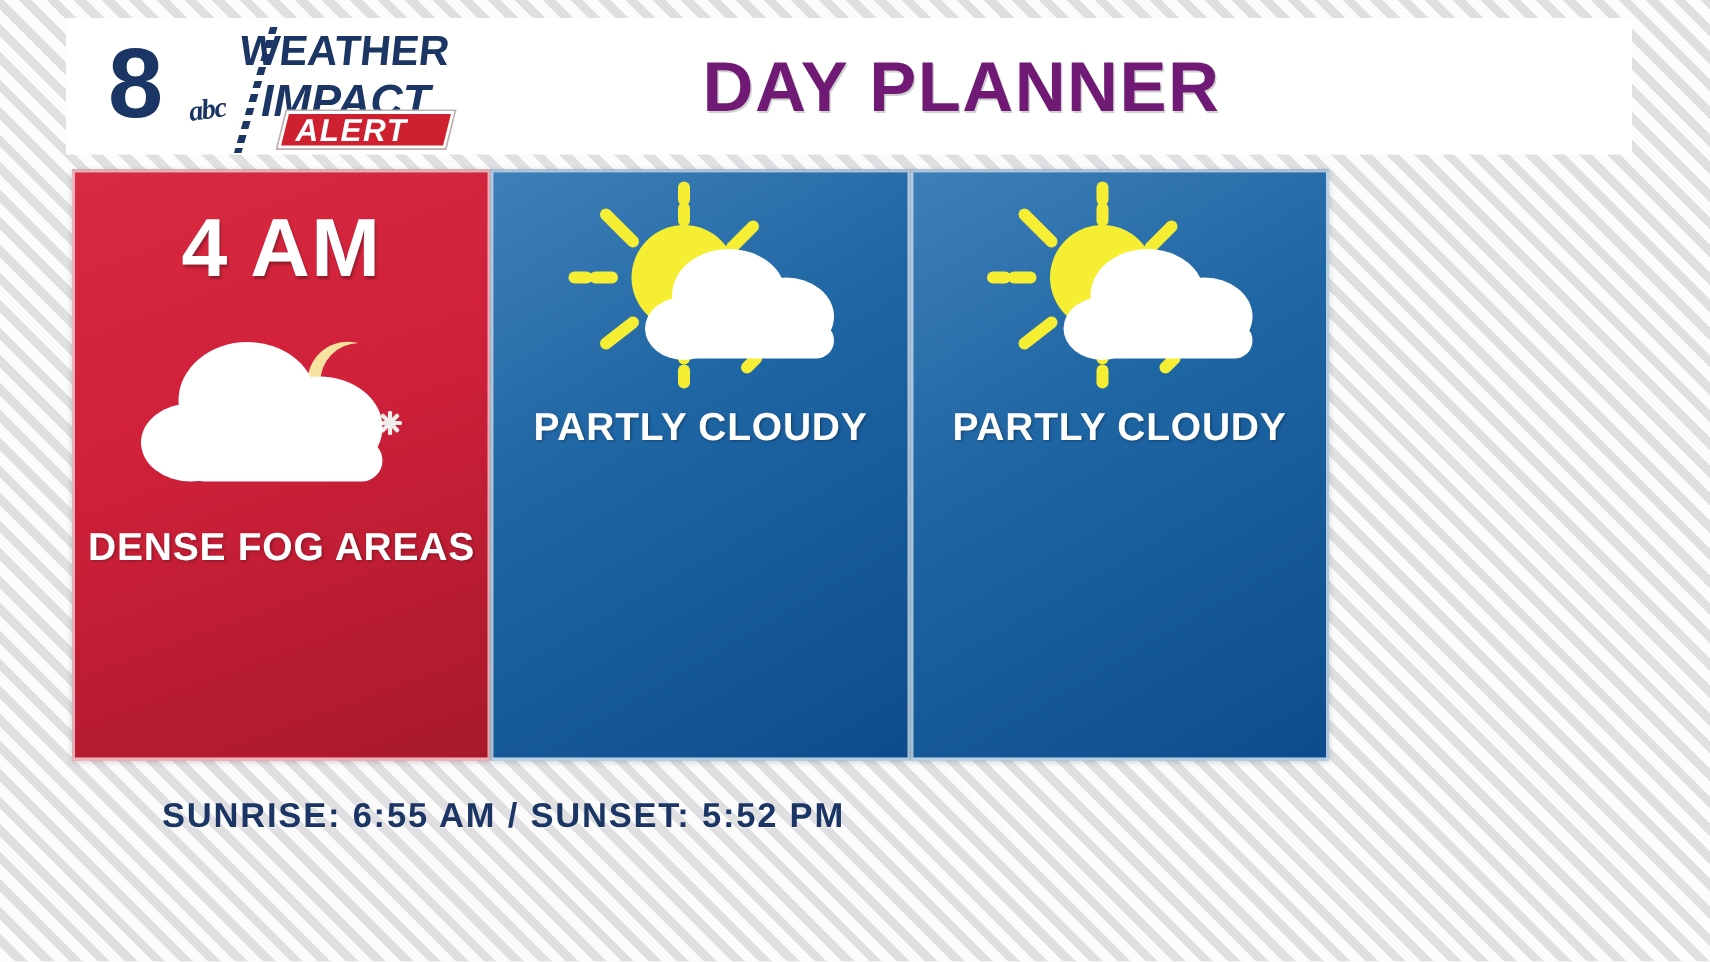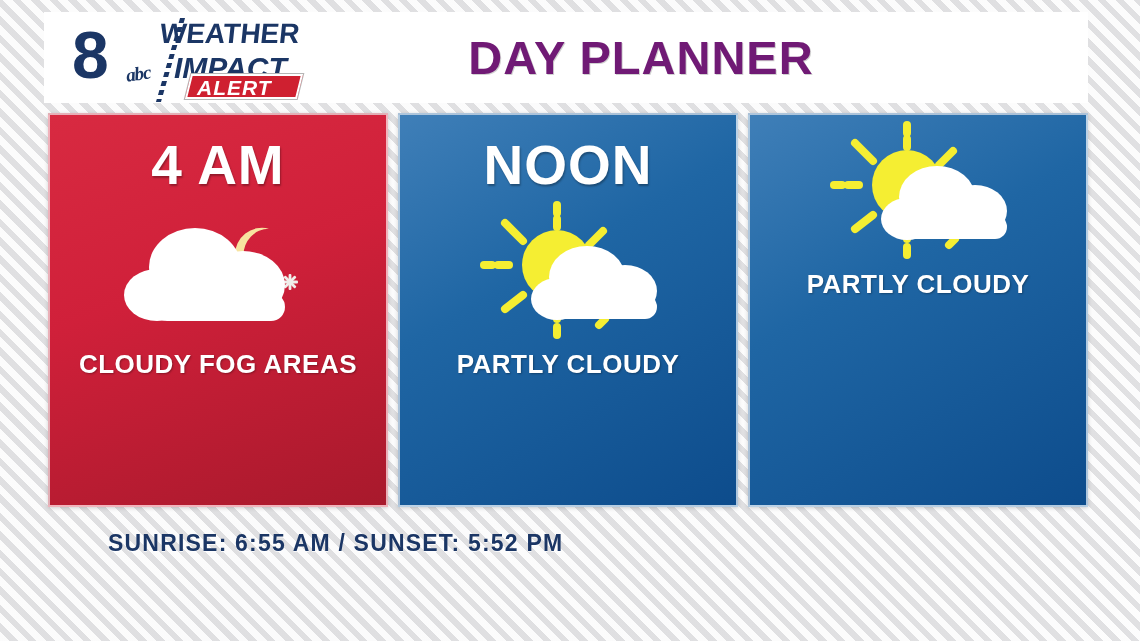--- a/index.html
+++ b/index.html
@@ -118,21 +118,21 @@
     color:#701a75;
     letter-spacing:1px;
     text-shadow:1px 1px 0 rgba(0,0,0,0.18);
     pointer-events:none;
   }
 
   
   #panels {
     position:absolute;
     left:48px; top:113px;
-    width:1040px; height:394px;
+    width:838px; height:394px;
     display:flex;
     justify-content:space-between;
   }
   .panel {
     position:relative;
     width:340px; height:394px;
     border:2px solid rgba(255,255,255,0.65);
     box-shadow:0 1px 4px rgba(0,0,0,0.18);
     display:flex;
     flex-direction:column;
@@ -228,49 +228,21 @@
           </g>
 
           <g fill="#ffffff">
             <ellipse cx="92" cy="68" rx="46" ry="39"></ellipse>
             <ellipse cx="140" cy="86" rx="42" ry="34"></ellipse>
             <ellipse cx="54" cy="96" rx="33" ry="26"></ellipse>
             <rect x="50" y="94" width="132" height="28" rx="14"></rect>
           </g>
         </svg>
       </div>
-      <div class="panel-cond">CLOUDY FOG AREAS</div>
-    </div>
-
-    <div class="panel blue">
-      <div class="panel-time">NOON</div>
-      <div class="icon-wrap">
-        <svg viewBox="0 0 230 148" xmlns="http://www.w3.org/2000/svg">
-          <g stroke="#f5ee32" stroke-width="8" stroke-linecap="round">
-            <line x1="104" y1="6" x2="104" y2="14"></line>
-            <line x1="104" y1="20" x2="104" y2="28"></line>
-            <line x1="52" y1="24" x2="70" y2="42"></line>
-            <line x1="31" y1="66" x2="39" y2="66"></line>
-            <line x1="45" y1="66" x2="56" y2="66"></line>
-            <line x1="52" y1="110" x2="70" y2="96"></line>
-            <line x1="104" y1="128" x2="104" y2="136"></line>
-            <line x1="104" y1="114" x2="104" y2="120"></line>
-            <line x1="146" y1="126" x2="152" y2="120"></line>
-            <line x1="150" y1="32" x2="136" y2="46"></line>
-          </g>
-          <circle cx="104" cy="66" r="35" fill="#f5ee32"></circle>
-          <g fill="#ffffff">
-            <ellipse cx="134" cy="78" rx="38" ry="31"></ellipse>
-            <ellipse cx="172" cy="92" rx="32" ry="26"></ellipse>
-            <ellipse cx="104" cy="100" rx="26" ry="21"></ellipse>
-            <rect x="100" y="96" width="104" height="24" rx="12"></rect>
-          </g>
-        </svg>
-      </div>
-      <div class="panel-cond">PARTLY CLOUDY</div>
+      <div class="panel-cond">DENSE FOG AREAS</div>
     </div>
 
     <div class="panel blue">
       <div class="icon-wrap">
         <svg viewBox="0 0 230 148" xmlns="http://www.w3.org/2000/svg">
           <g stroke="#f5ee32" stroke-width="8" stroke-linecap="round">
             <line x1="104" y1="6" x2="104" y2="14"></line>
             <line x1="104" y1="20" x2="104" y2="28"></line>
             <line x1="52" y1="24" x2="70" y2="42"></line>
             <line x1="31" y1="66" x2="39" y2="66"></line>
@@ -286,17 +258,44 @@
             <ellipse cx="134" cy="78" rx="38" ry="31"></ellipse>
             <ellipse cx="172" cy="92" rx="32" ry="26"></ellipse>
             <ellipse cx="104" cy="100" rx="26" ry="21"></ellipse>
             <rect x="100" y="96" width="104" height="24" rx="12"></rect>
           </g>
         </svg>
       </div>
       <div class="panel-cond">PARTLY CLOUDY</div>
     </div>
 
+    <div class="panel blue">
+      <div class="icon-wrap">
+        <svg viewBox="0 0 230 148" xmlns="http://www.w3.org/2000/svg">
+          <g stroke="#f5ee32" stroke-width="8" stroke-linecap="round">
+            <line x1="104" y1="6" x2="104" y2="14"></line>
+            <line x1="104" y1="20" x2="104" y2="28"></line>
+            <line x1="52" y1="24" x2="70" y2="42"></line>
+            <line x1="31" y1="66" x2="39" y2="66"></line>
+            <line x1="45" y1="66" x2="56" y2="66"></line>
+            <line x1="52" y1="110" x2="70" y2="96"></line>
+            <line x1="104" y1="128" x2="104" y2="136"></line>
+            <line x1="104" y1="114" x2="104" y2="120"></line>
+            <line x1="146" y1="126" x2="152" y2="120"></line>
+            <line x1="150" y1="32" x2="136" y2="46"></line>
+          </g>
+          <circle cx="104" cy="66" r="35" fill="#f5ee32"></circle>
+          <g fill="#ffffff">
+            <ellipse cx="134" cy="78" rx="38" ry="31"></ellipse>
+            <ellipse cx="172" cy="92" rx="32" ry="26"></ellipse>
+            <ellipse cx="104" cy="100" rx="26" ry="21"></ellipse>
+            <rect x="100" y="96" width="104" height="24" rx="12"></rect>
+          </g>
+        </svg>
+      </div>
+      <div class="panel-cond">PARTLY CLOUDY</div>
+    </div>
+
   </div>
 
   <div id="sun-times">SUNRISE:  6:55 AM  /  SUNSET:  5:52 PM</div>
 
 </div>
 
 </body></html>

